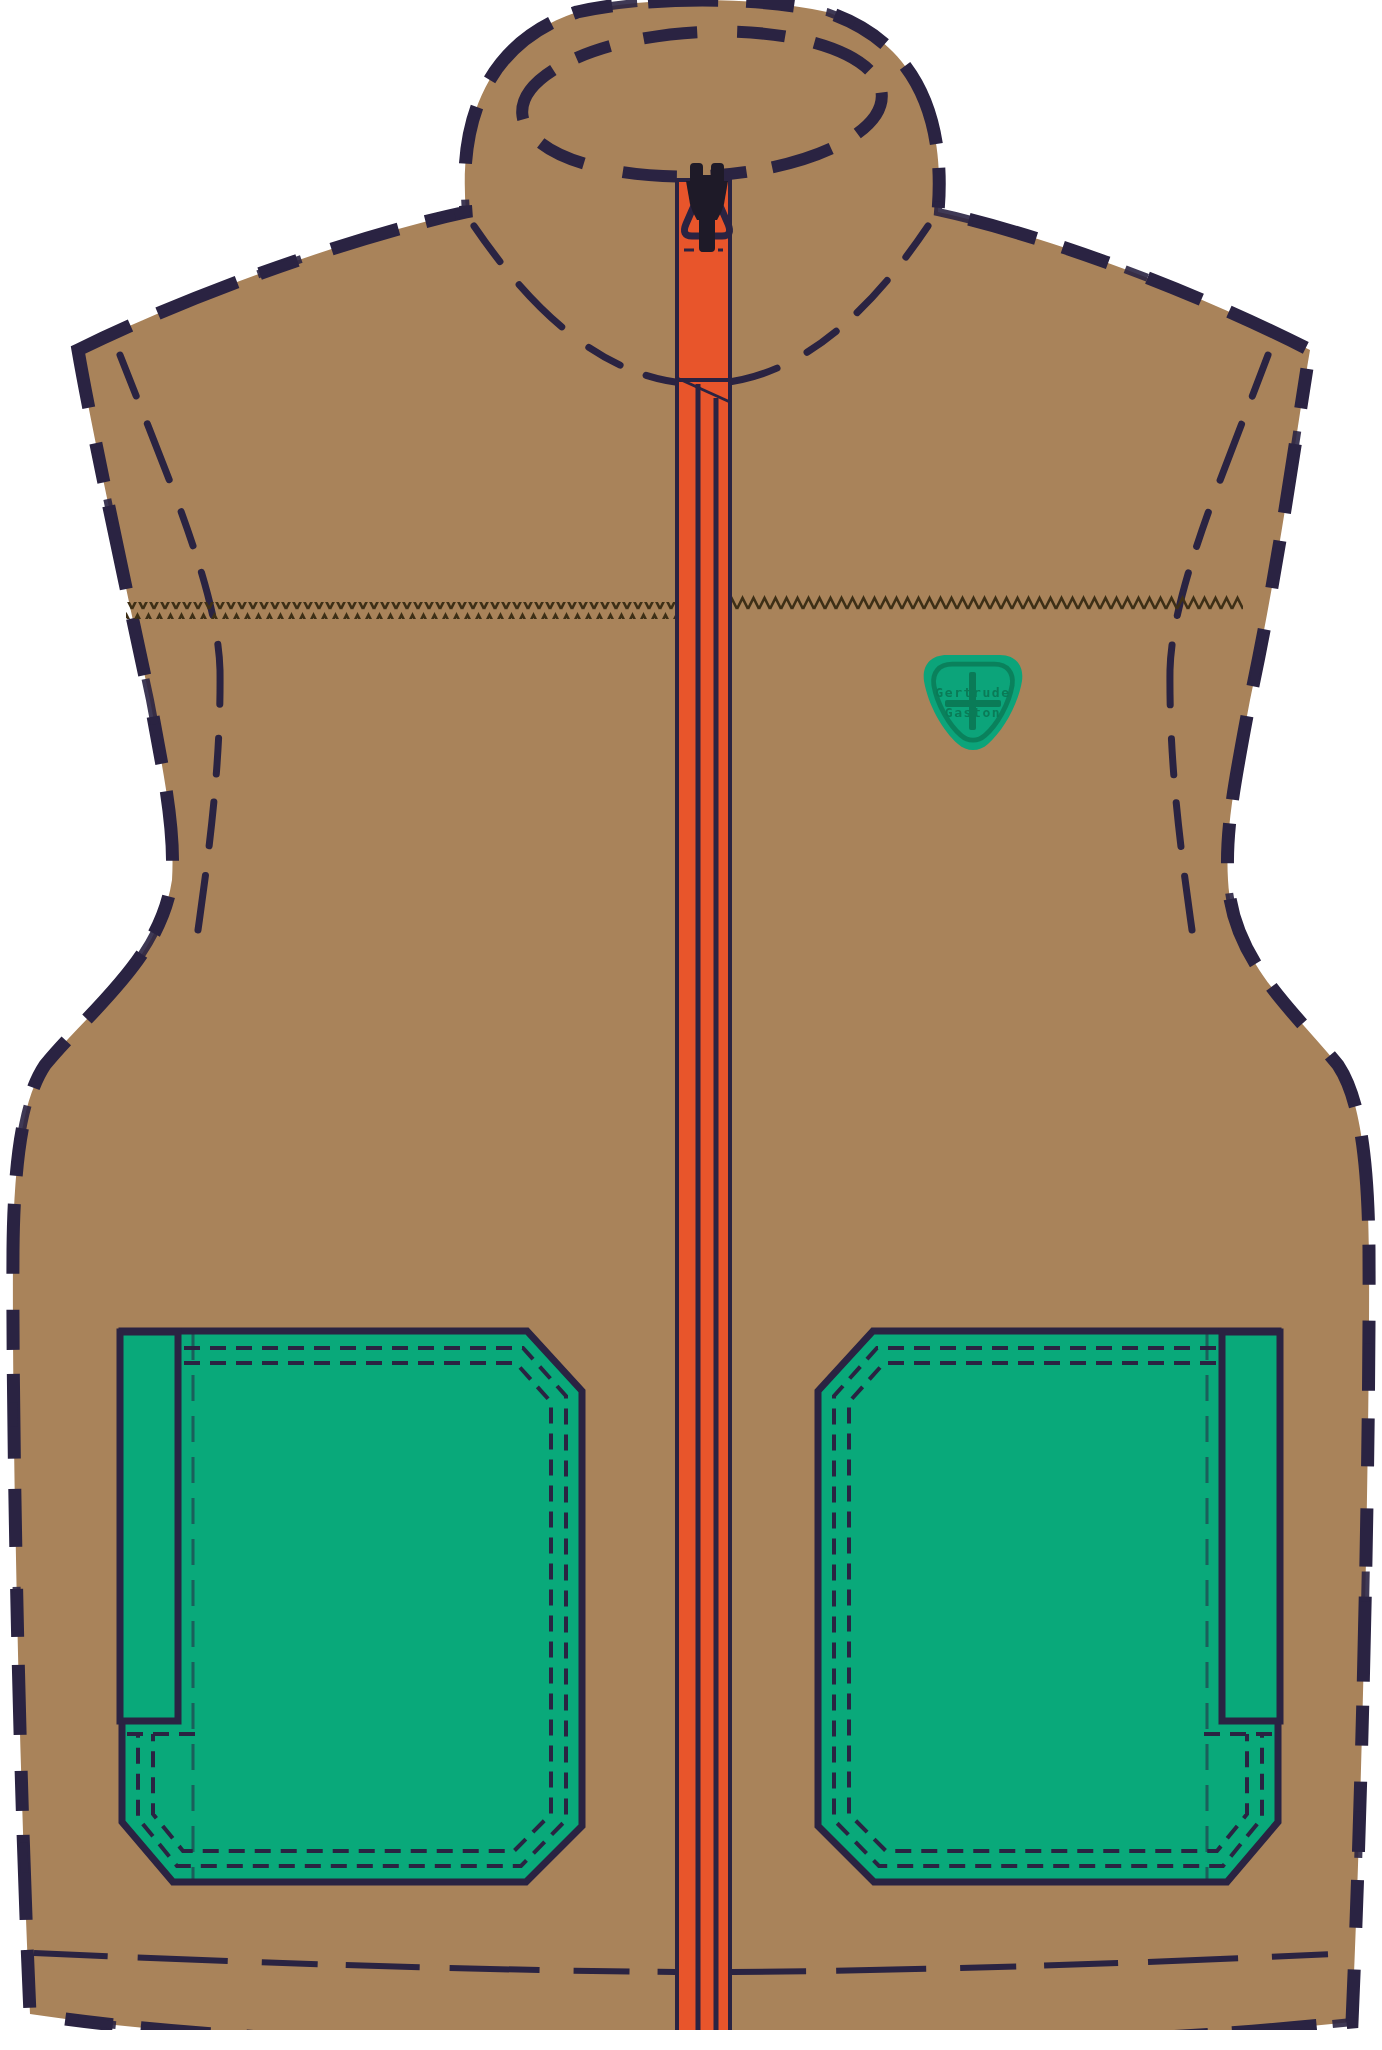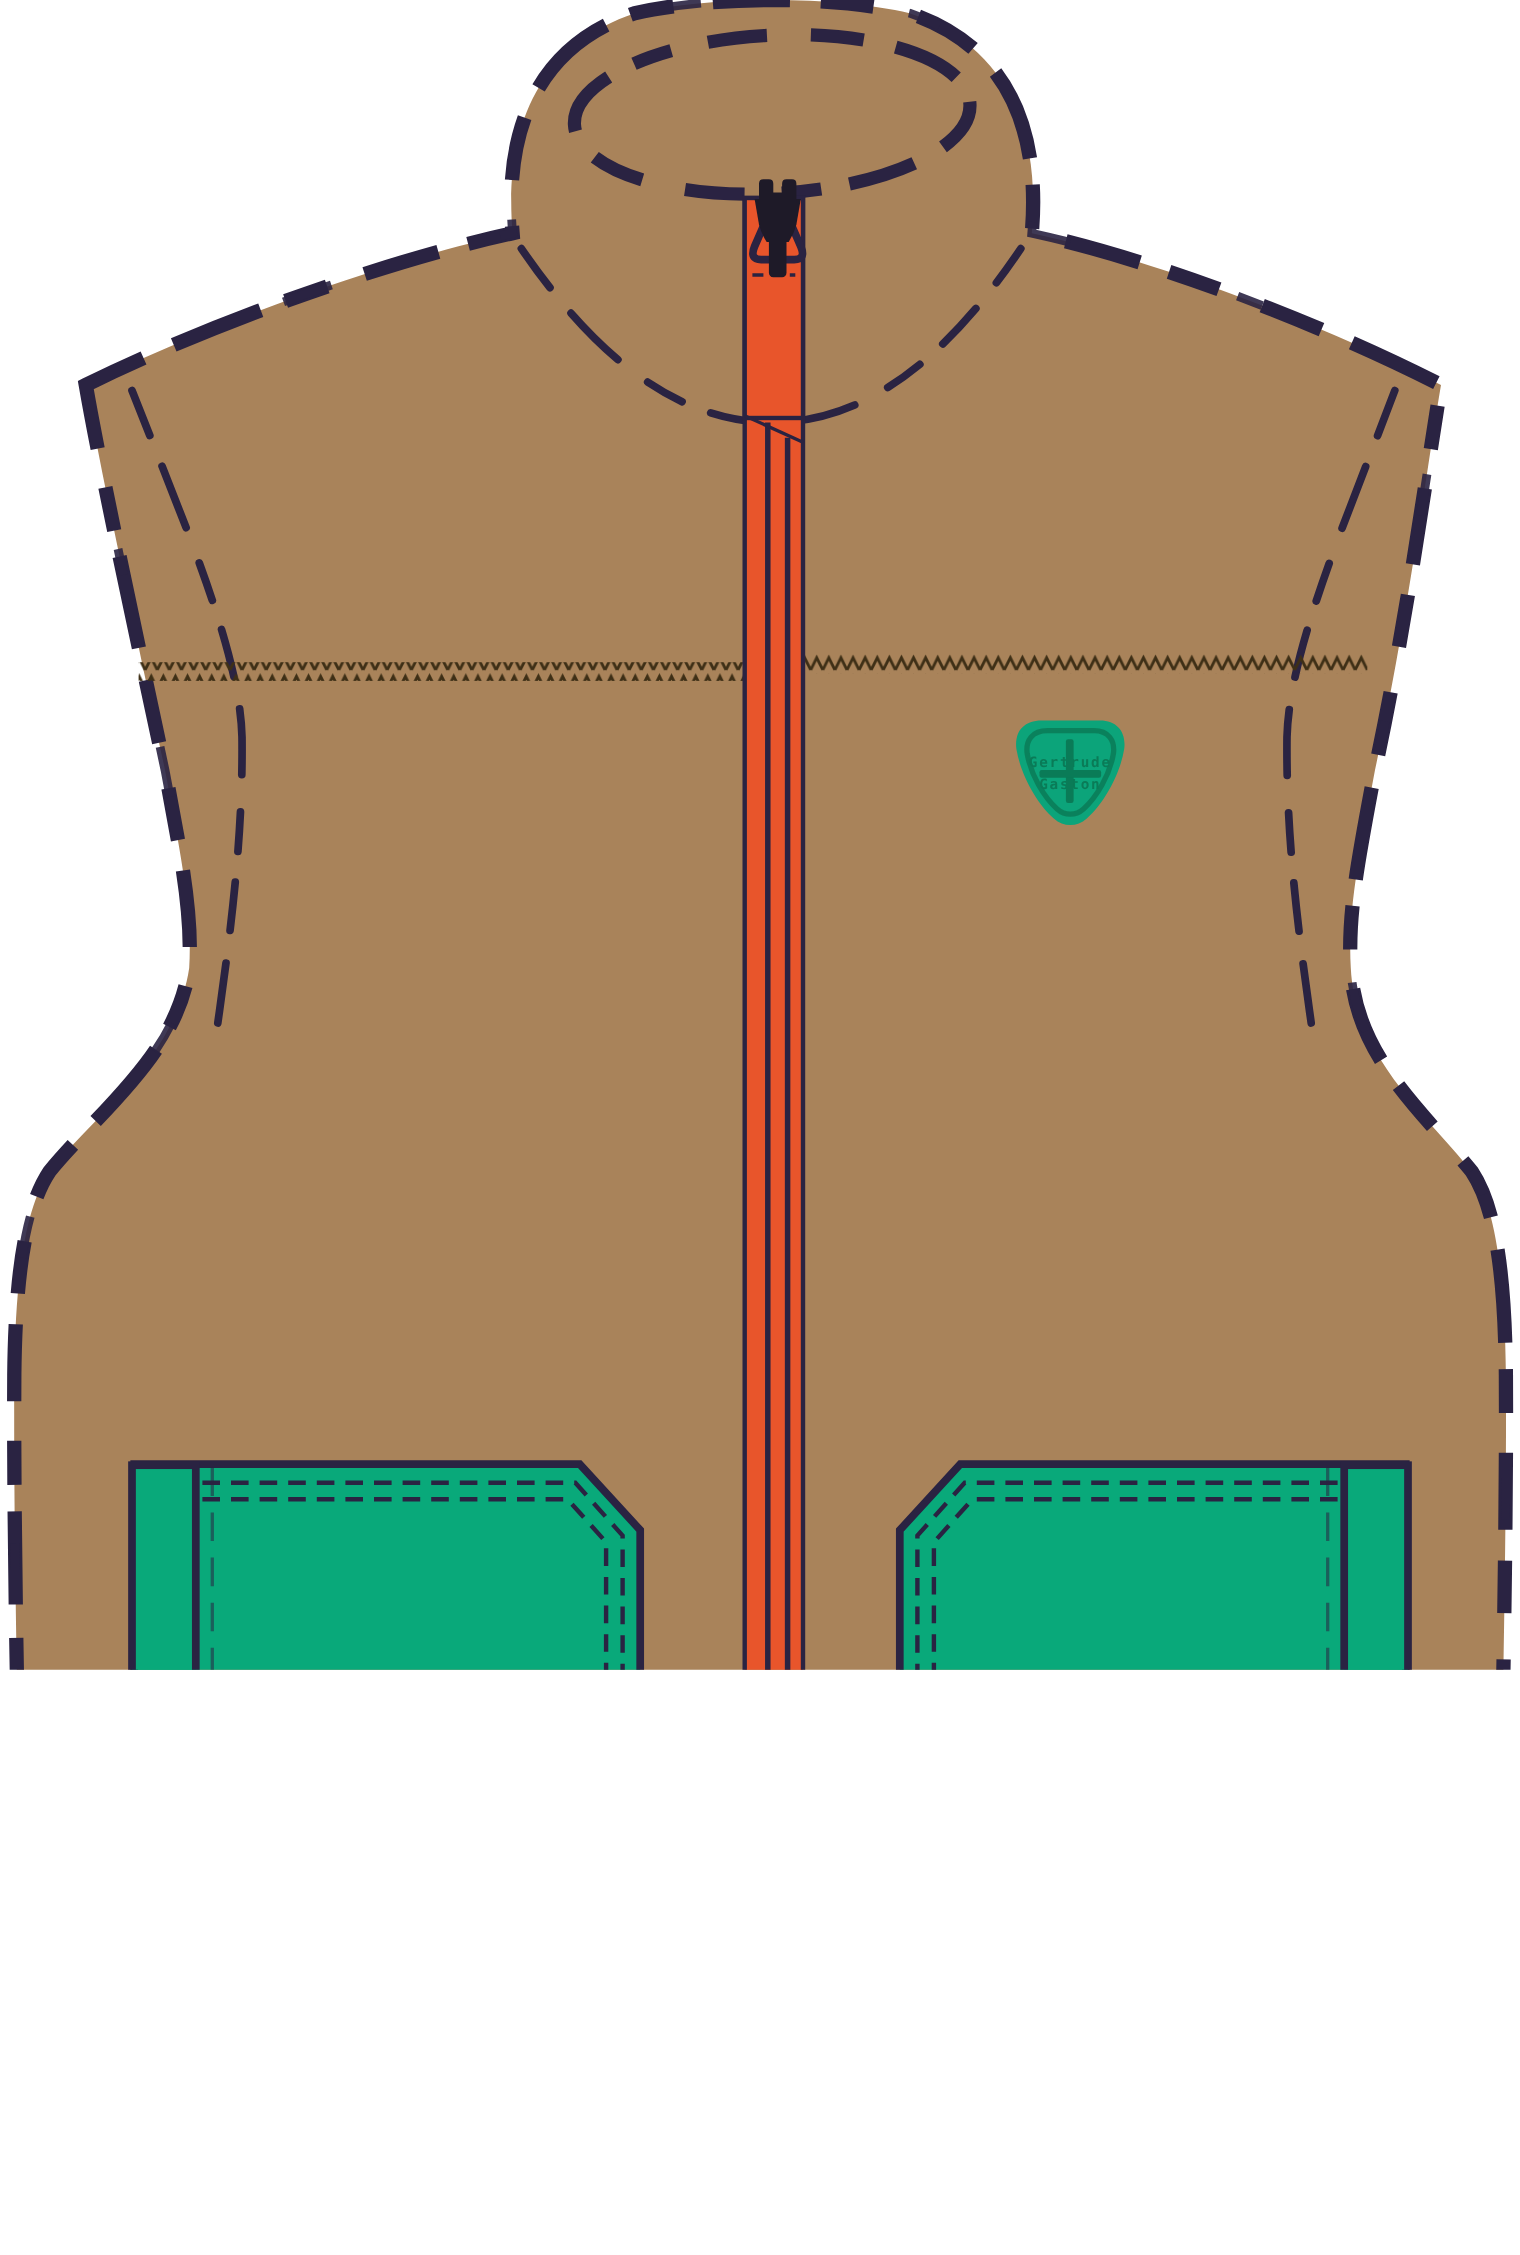--- a/index.html
+++ b/index.html
@@ -1,16 +1,16 @@
 <!DOCTYPE html>
 <html style="--background: #ffffff; --fleece-tan: #a9835a; --outline-navy: #2a2342; --zipper-orange: #e8552b; --pocket-green: #09a97a; --badge-green: #0ca47a; --badge-dark-green: #0a7b57; --slider-black: #1e1a28; --topstitch-brown: #3e2f16;"><head>
 <meta charset="utf-8">
 <style>
   html,body{margin:0;padding:0;background:#fff;}
-  .stage{width:1382px;height:1518px;position:relative;background:var(--background,#fff);
+  .stage{width:1382px;height:2030px;position:relative;background:var(--background,#fff);
          font-family:"DejaVu Sans","Liberation Sans",sans-serif;}
   svg{display:block;}
 
   
   .bg        {fill:var(--background,#ffffff);}
   .tan       {fill:var(--fleece-tan,#a9835a);}
   .badge-fill{fill:var(--badge-green,#09a97a);}
   .orange    {fill:var(--zipper-orange,#e8552b);}
   .black     {fill:var(--slider-black,#1e1a28);}
 

